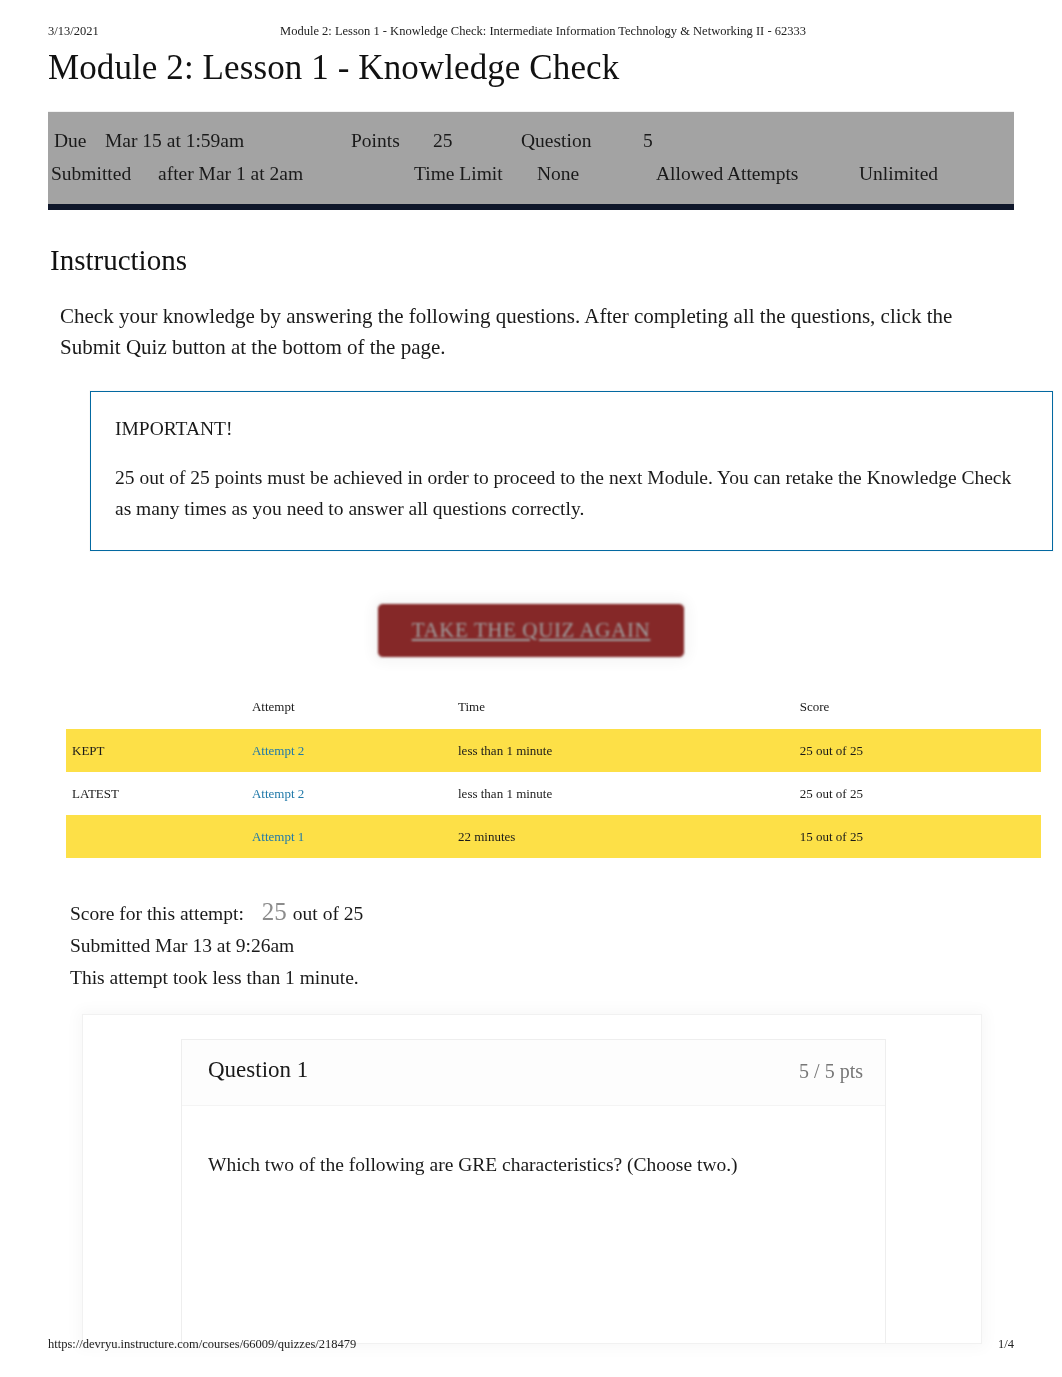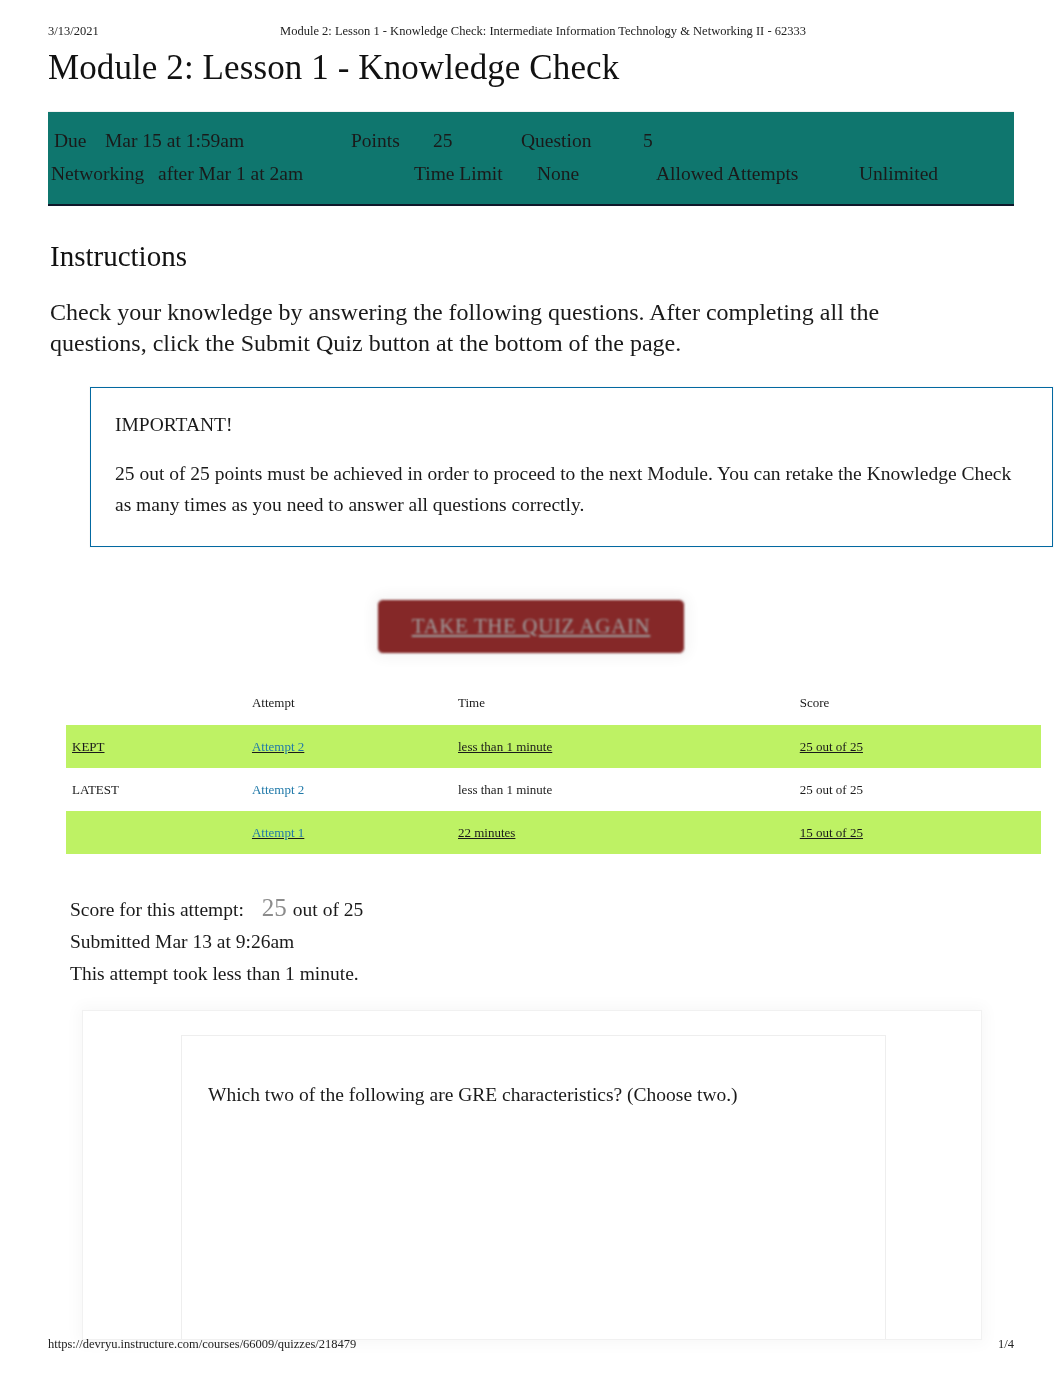--- a/index.html
+++ b/index.html
@@ -66,23 +66,23 @@
     font-size: 35px;
     line-height: 1.15;
     margin: 48px 0 0 0;
     letter-spacing: .1px;
     color: #111;
   }
 
   
   .quiz-info {
     margin-top: 23px;
-    background: #0f766e;
+    background: #a3a3a3;
     border-top: 1px solid #f2f2f2;
-    border-bottom: 2px solid #0f172a;
+    border-bottom: 6px solid #0f172a;
     padding: 12px 0 14px 0;
     font-size: 19.5px;
     line-height: 33px;
     color: #1a1a1a;
   }
   .qi-row { position: relative; height: 33px; white-space: nowrap; }
   .qi-cell { position: absolute; top: 0; }
   .qi-label { color: #1a1a1a; }
   .qi-value { color: #1a1a1a; }
 
@@ -102,23 +102,23 @@
   .c-aa-v    { left: 811px; text-align: right; }
 
   
   h2.section-head {
     font-weight: 400;
     font-size: 29px;
     margin: 34px 0 0 2px;
     color: #111;
   }
   p.instructions {
-    font-size: 24px;
+    font-size: 21px;
     line-height: 31px;
-    margin: 24px 0 0 2px;
+    margin: 24px 0 0 12px;
     max-width: 900px;
     color: #1a1a1a;
   }
 
   
   .important-box {
     margin: 28px 0 0 42px;
     width: 963px;
     border: 1px solid #0369a1;
     background: #ffffff;
@@ -172,21 +172,21 @@
     border-collapse: collapse;
     font-size: 13px;
   }
   table.attempts th {
     font-weight: 400;
     text-align: left;
     padding: 0 0 14px 0;
     color: #1a1a1a;
   }
   table.attempts tbody tr { height: 43px; }
-  table.attempts tbody tr.shaded { background: #bef264; text-decoration: underline; }
+  table.attempts tbody tr.shaded { background: #fde047; }
   table.attempts td {
     padding: 0;
     vertical-align: middle;
     color: #1a1a1a;
   }
   .col-kept    { width: 185px; padding-left: 6px !important; }
   .col-attempt { width: 205px; }
   .col-time    { width: 340px; }
   .col-score   { width: 240px; }
   a.attempt-link {
@@ -267,21 +267,21 @@
   <div class="quiz-info">
     <div class="qi-row">
       <span class="qi-cell qi-label c-due-l">Due</span>
       <span class="qi-cell qi-value c-due-v">Mar 15 at 1:59am</span>
       <span class="qi-cell qi-label c-pts-l">Points</span>
       <span class="qi-cell qi-value c-pts-v">25</span>
       <span class="qi-cell qi-label c-qs-l">Question</span>
       <span class="qi-cell qi-value c-qs-v">5</span>
     </div>
     <div class="qi-row">
-      <span class="qi-cell qi-label c-avail-l">Networking</span>
+      <span class="qi-cell qi-label c-avail-l">Submitted</span>
       <span class="qi-cell qi-value c-avail-v">after Mar 1 at 2am</span>
       <span class="qi-cell qi-label c-tl-l">Time Limit</span>
       <span class="qi-cell qi-value c-tl-v">None</span>
       <span class="qi-cell qi-label c-aa-l">Allowed Attempts</span>
       <span class="qi-cell qi-value c-aa-v">Unlimited</span>
     </div>
   </div>
 
   <h2 class="section-head">Instructions</h2>
   <p class="instructions">Check your knowledge by answering the following questions. After completing all the questions, click the Submit Quiz button at the bottom of the page.</p>
@@ -330,20 +330,24 @@
   <div class="score-summary">
     <div>
       <span>Score for this attempt:</span><span class="big-score">25</span><span>out of 25</span>
     </div>
     <div>Submitted Mar 13 at 9:26am</div>
     <div>This attempt took less than 1 minute.</div>
   </div>
 
   <div class="question-outer">
     <div class="question-inner">
+      <div class="question-header">
+        <span class="q-name">Question 1</span>
+        <span class="q-pts">5 / 5 pts</span>
+      </div>
       <div class="question-text">Which two of the following are GRE characteristics? (Choose two.)</div>
     </div>
   </div>
 
 </div>
 
 <div class="print-footer">
   <span class="pf-url">https://devryu.instructure.com/courses/66009/quizzes/218479</span>
   <span class="pf-page">1/4</span>
 </div>

